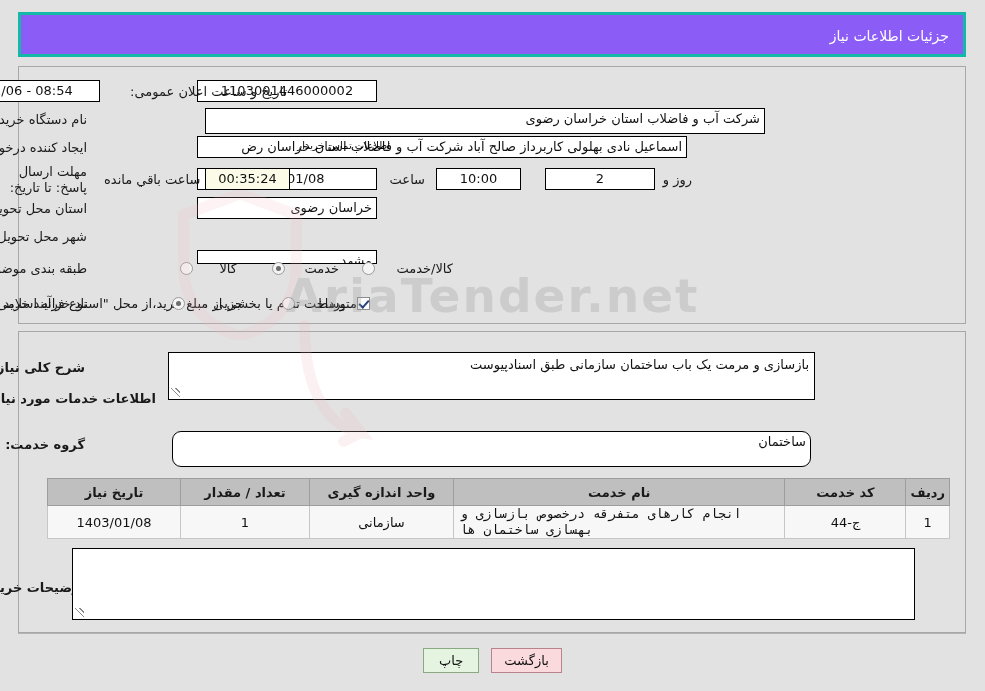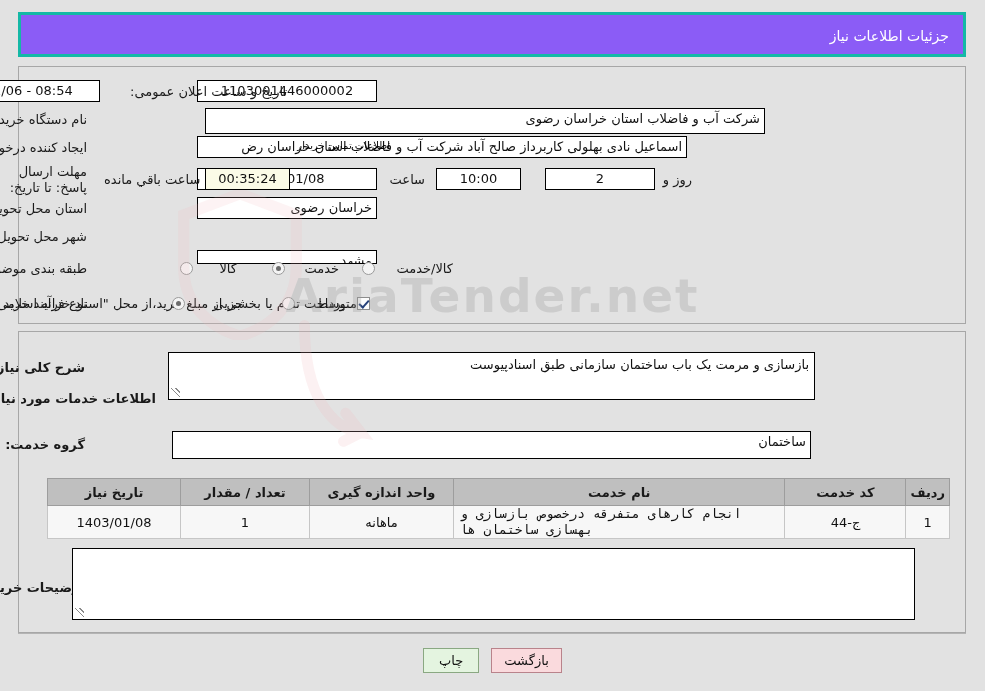--- a/index.html
+++ b/index.html
@@ -300,39 +300,39 @@
 <div class="lbl" style="right:640px;top:296px;left:110px;text-align:right;">پرداخت تمام یا بخشی از مبلغ خرید،از محل "اسناد خزانه اسلامی" خواهد بود.</div>
 
 <div class="panel" id="panel-desc"></div>
 
 <div class="lbl b" style="right:900px;top:360px;">شرح کلی نیاز:</div>
 <div class="ta" style="right:170px;top:352px;left:168px;height:48px;">بازسازی و مرمت یک باب ساختمان سازمانی طبق اسنادپیوست</div>
 
 <div class="lbl b" style="right:829px;top:391px;">اطلاعات خدمات مورد نیاز</div>
 
 <div class="lbl b" style="right:900px;top:437px;">گروه خدمت:</div>
-<div class="fld r" style="right:174px;top:431px;left:172px;height:28px;">ساختمان</div>
+<div class="fld r" style="right:174px;top:431px;left:172px;height:36px;border-radius:9px;">ساختمان</div>
 
 <table class="tbl">
   <thead>
     <tr>
       <th style="width:34px;">ردیف</th>
       <th style="width:112px;margin-top:24px;">کد خدمت</th>
       <th>نام خدمت</th>
       <th style="width:135px;">واحد اندازه گیری</th>
       <th style="width:120px;">تعداد / مقدار</th>
       <th style="width:124px;">تاریخ نیاز</th>
     </tr>
   </thead>
   <tbody>
     <tr>
       <td>1</td>
       <td>ج-44</td>
       <td class="name">انجام کارهای متفرقه درخصوص بازسازی و بهسازی ساختمان ها</td>
-      <td>ماهانه</td>
+      <td>سازمانی</td>
       <td>1</td>
       <td>1403/01/08</td>
     </tr>
   </tbody>
 </table>
 
 <div class="lbl b" style="right:900px;top:580px;">توضیحات خریدار:</div>
 <div class="ta" style="right:70px;top:548px;left:72px;height:72px;"></div>
 
 <div class="divider"></div>

